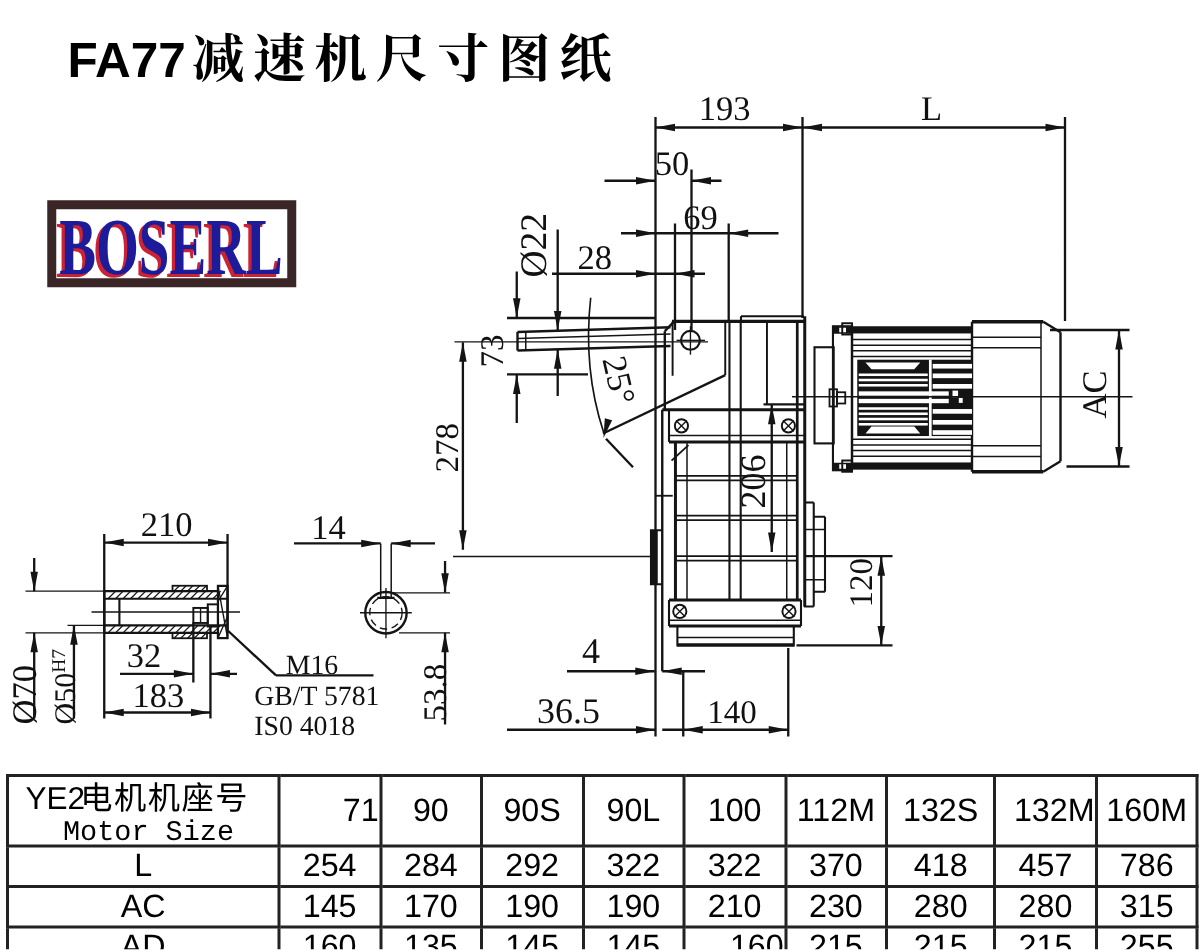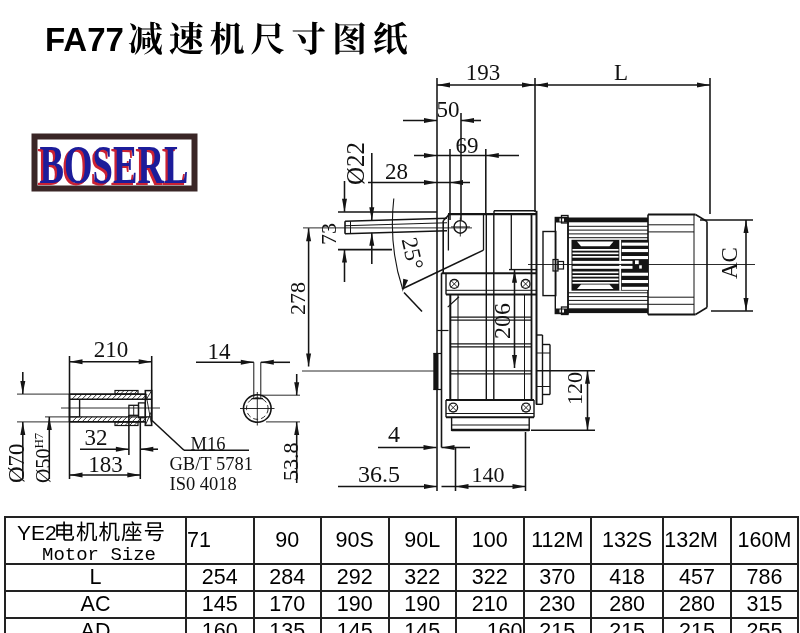--- a/index.html
+++ b/index.html
@@ -351,28 +351,28 @@
             <svg width="170" height="44" viewBox="0 0 170 44">
               <text x="11" y="20.5" font-family="Liberation Sans" font-size="21" fill="#000">YE2</text>
               <path transform="translate(47.5,20.5) scale(0.0215)" d="M452.0 -408.0V-264.0H204.0V-408.0ZM531.0 -408.0H788.0V-264.0H531.0ZM452.0 -478.0H204.0V-621.0H452.0ZM531.0 -478.0V-621.0H788.0V-478.0ZM126.0 -695.0V-129.0H204.0V-191.0H452.0V-85.0C452.0 32.0 485.0 63.0 597.0 63.0C622.0 63.0 791.0 63.0 818.0 63.0C925.0 63.0 949.0 10.0 962.0 -142.0C939.0 -148.0 907.0 -162.0 887.0 -176.0C880.0 -46.0 870.0 -13.0 814.0 -13.0C778.0 -13.0 632.0 -13.0 602.0 -13.0C542.0 -13.0 531.0 -25.0 531.0 -83.0V-191.0H865.0V-695.0H531.0V-838.0H452.0V-695.0Z" fill="#000"></path>
               <path transform="translate(70.0,20.5) scale(0.0215)" d="M498.0 -783.0V-462.0C498.0 -307.0 484.0 -108.0 349.0 32.0C366.0 41.0 395.0 66.0 406.0 80.0C550.0 -68.0 571.0 -295.0 571.0 -462.0V-712.0H759.0V-68.0C759.0 18.0 765.0 36.0 782.0 51.0C797.0 64.0 819.0 70.0 839.0 70.0C852.0 70.0 875.0 70.0 890.0 70.0C911.0 70.0 929.0 66.0 943.0 56.0C958.0 46.0 966.0 29.0 971.0 0.0C975.0 -25.0 979.0 -99.0 979.0 -156.0C960.0 -162.0 937.0 -174.0 922.0 -188.0C921.0 -121.0 920.0 -68.0 917.0 -45.0C916.0 -22.0 913.0 -13.0 907.0 -7.0C903.0 -2.0 895.0 0.0 887.0 0.0C877.0 0.0 865.0 0.0 858.0 0.0C850.0 0.0 845.0 -2.0 840.0 -6.0C835.0 -10.0 833.0 -29.0 833.0 -62.0V-783.0ZM218.0 -840.0V-626.0H52.0V-554.0H208.0C172.0 -415.0 99.0 -259.0 28.0 -175.0C40.0 -157.0 59.0 -127.0 67.0 -107.0C123.0 -176.0 177.0 -289.0 218.0 -406.0V79.0H291.0V-380.0C330.0 -330.0 377.0 -268.0 397.0 -234.0L444.0 -296.0C421.0 -322.0 326.0 -429.0 291.0 -464.0V-554.0H439.0V-626.0H291.0V-840.0Z" fill="#000"></path>
               <path transform="translate(92.5,20.5) scale(0.0215)" d="M498.0 -783.0V-462.0C498.0 -307.0 484.0 -108.0 349.0 32.0C366.0 41.0 395.0 66.0 406.0 80.0C550.0 -68.0 571.0 -295.0 571.0 -462.0V-712.0H759.0V-68.0C759.0 18.0 765.0 36.0 782.0 51.0C797.0 64.0 819.0 70.0 839.0 70.0C852.0 70.0 875.0 70.0 890.0 70.0C911.0 70.0 929.0 66.0 943.0 56.0C958.0 46.0 966.0 29.0 971.0 0.0C975.0 -25.0 979.0 -99.0 979.0 -156.0C960.0 -162.0 937.0 -174.0 922.0 -188.0C921.0 -121.0 920.0 -68.0 917.0 -45.0C916.0 -22.0 913.0 -13.0 907.0 -7.0C903.0 -2.0 895.0 0.0 887.0 0.0C877.0 0.0 865.0 0.0 858.0 0.0C850.0 0.0 845.0 -2.0 840.0 -6.0C835.0 -10.0 833.0 -29.0 833.0 -62.0V-783.0ZM218.0 -840.0V-626.0H52.0V-554.0H208.0C172.0 -415.0 99.0 -259.0 28.0 -175.0C40.0 -157.0 59.0 -127.0 67.0 -107.0C123.0 -176.0 177.0 -289.0 218.0 -406.0V79.0H291.0V-380.0C330.0 -330.0 377.0 -268.0 397.0 -234.0L444.0 -296.0C421.0 -322.0 326.0 -429.0 291.0 -464.0V-554.0H439.0V-626.0H291.0V-840.0Z" fill="#000"></path>
               <path transform="translate(115.0,20.5) scale(0.0215)" d="M757.0 -606.0C736.0 -486.0 687.0 -391.0 606.0 -330.0V-623.0H533.0V-228.0H255.0V-161.0H533.0V-12.0H190.0V54.0H953.0V-12.0H606.0V-161.0H891.0V-228.0H606.0V-327.0C622.0 -316.0 648.0 -295.0 659.0 -284.0C701.0 -319.0 736.0 -362.0 764.0 -414.0C818.0 -367.0 875.0 -312.0 907.0 -276.0L952.0 -324.0C917.0 -363.0 849.0 -424.0 790.0 -472.0C805.0 -510.0 816.0 -552.0 824.0 -597.0ZM350.0 -606.0C329.0 -481.0 282.0 -378.0 198.0 -314.0C215.0 -304.0 244.0 -282.0 255.0 -271.0C299.0 -309.0 335.0 -357.0 363.0 -415.0C404.0 -375.0 447.0 -329.0 471.0 -297.0L516.0 -347.0C489.0 -382.0 435.0 -435.0 388.0 -476.0C401.0 -514.0 411.0 -554.0 418.0 -598.0ZM480.0 -823.0C498.0 -796.0 517.0 -764.0 533.0 -734.0H112.0V-456.0C112.0 -311.0 105.0 -109.0 27.0 35.0C45.0 43.0 77.0 64.0 91.0 77.0C173.0 -76.0 186.0 -302.0 186.0 -456.0V-664.0H949.0V-734.0H618.0C601.0 -769.0 575.0 -813.0 550.0 -847.0Z" fill="#000"></path>
               <path transform="translate(137.5,20.5) scale(0.0215)" d="M260.0 -732.0H736.0V-596.0H260.0ZM185.0 -799.0V-530.0H815.0V-799.0ZM63.0 -440.0V-371.0H269.0C249.0 -309.0 224.0 -240.0 203.0 -191.0H727.0C708.0 -75.0 688.0 -19.0 663.0 1.0C651.0 9.0 639.0 10.0 615.0 10.0C587.0 10.0 514.0 9.0 444.0 2.0C458.0 23.0 468.0 52.0 470.0 74.0C539.0 78.0 605.0 79.0 639.0 77.0C678.0 76.0 702.0 70.0 726.0 50.0C763.0 18.0 788.0 -57.0 812.0 -225.0C814.0 -236.0 816.0 -259.0 816.0 -259.0H315.0L352.0 -371.0H933.0V-440.0Z" fill="#000"></path>
               <text x="93" y="41" font-family="Liberation Mono" font-size="19" fill="#000" text-anchor="middle">Motor Size</text>
             </svg>
           </td>
-          <td style="border:2.4px solid #222;text-align:left;padding:0">71</td>
+          <td style="border:2.4px solid #222;text-align:right;padding:0">71</td>
           <td style="border:2.4px solid #222;text-align:center;padding:0">90</td>
           <td style="border:2.4px solid #222;text-align:center;padding:0">90S</td>
           <td style="border:2.4px solid #222;text-align:center;padding:0">90L</td>
           <td style="border:2.4px solid #222;text-align:center;padding:0">100</td>
           <td style="border:2.4px solid #222;text-align:center;padding:0">112M</td>
           <td style="border:2.4px solid #222;text-align:center;padding:10px">132S</td>
-          <td style="border:2.4px solid #222;text-align:left;padding:0">132M</td>
+          <td style="border:2.4px solid #222;text-align:right;padding:0">132M</td>
           <td style="border:2.4px solid #222;text-align:center;padding:0">160M</td>
         </tr>
         <tr style="height:26.5px">
           <td style="border:2.4px solid #222;text-align:center;padding:0">L</td>
           <td style="border:2.4px solid #222;text-align:center;padding:0">254</td>
           <td style="border:2.4px solid #222;text-align:center;padding:0">284</td>
           <td style="border:2.4px solid #222;text-align:center;padding:0">292</td>
           <td style="border:2.4px solid #222;text-align:center;padding:0">322</td>
           <td style="border:2.4px solid #222;text-align:center;padding:0">322</td>
           <td style="border:2.4px solid #222;text-align:center;padding:0">370</td>

